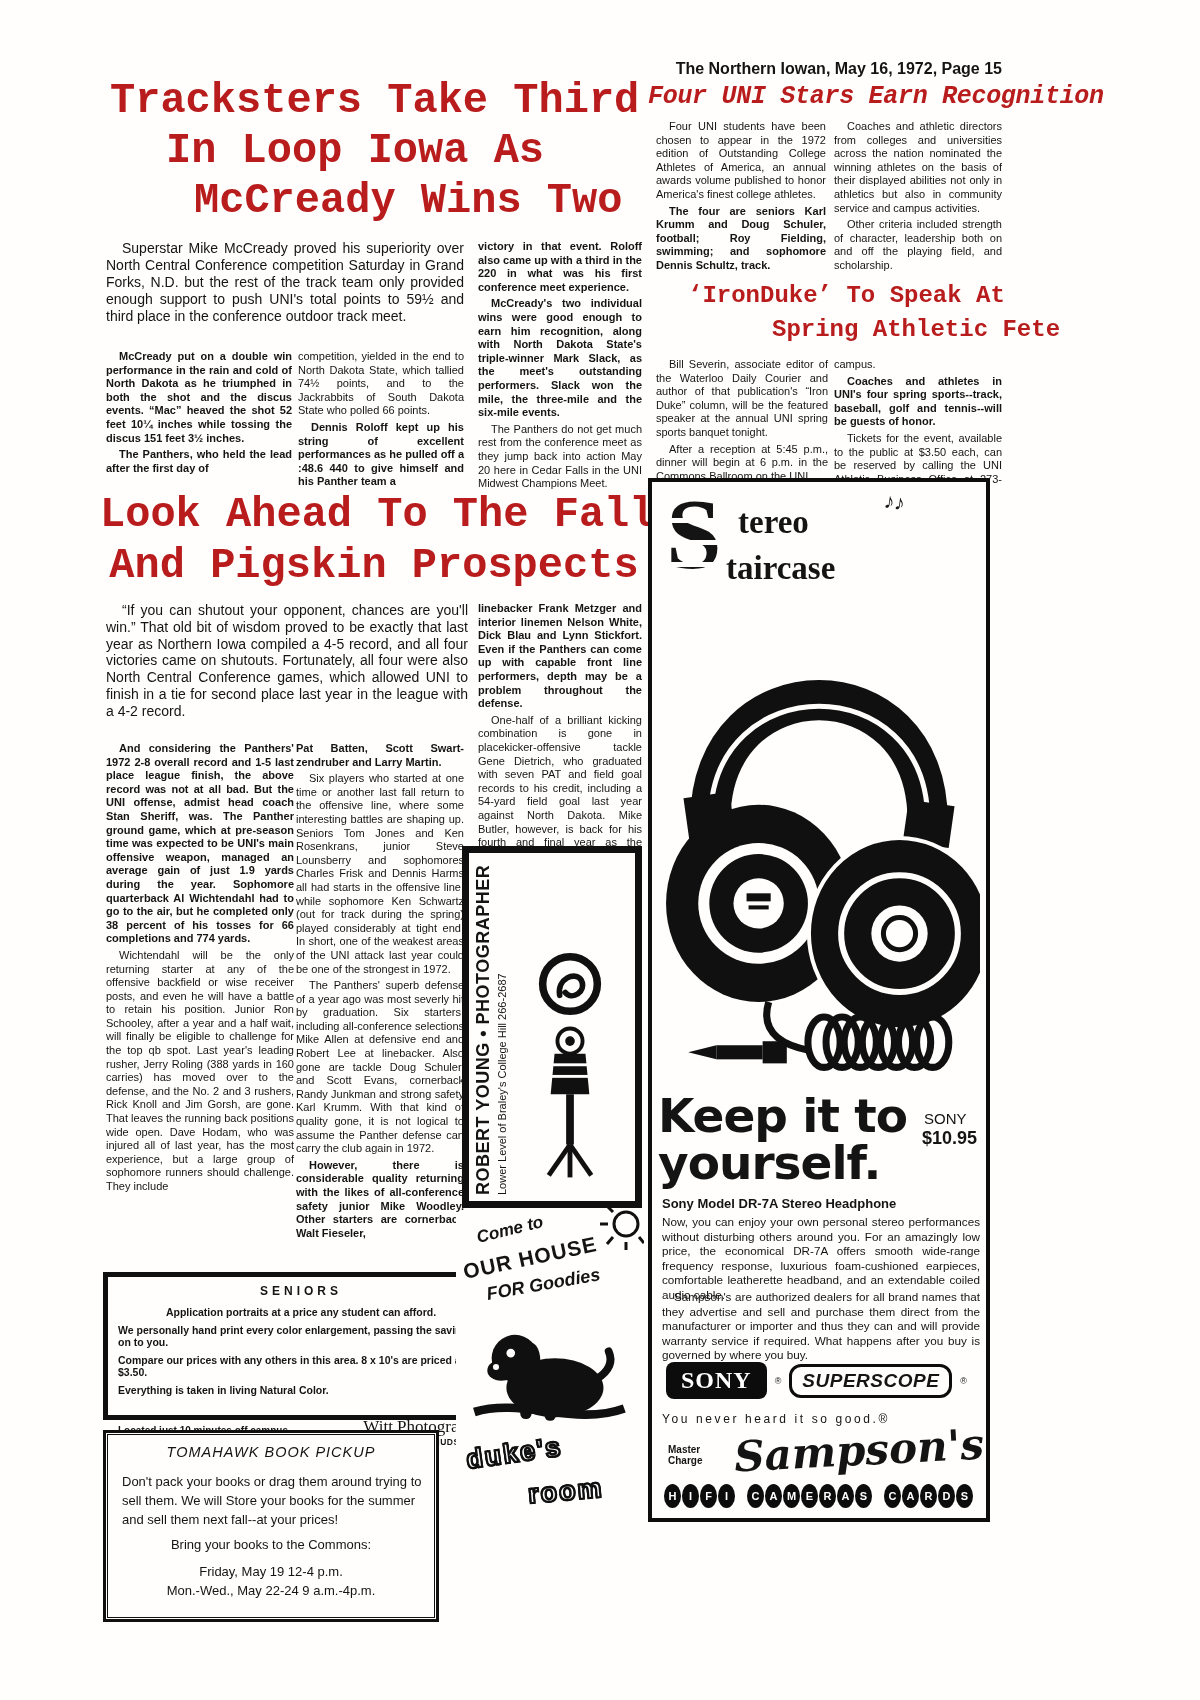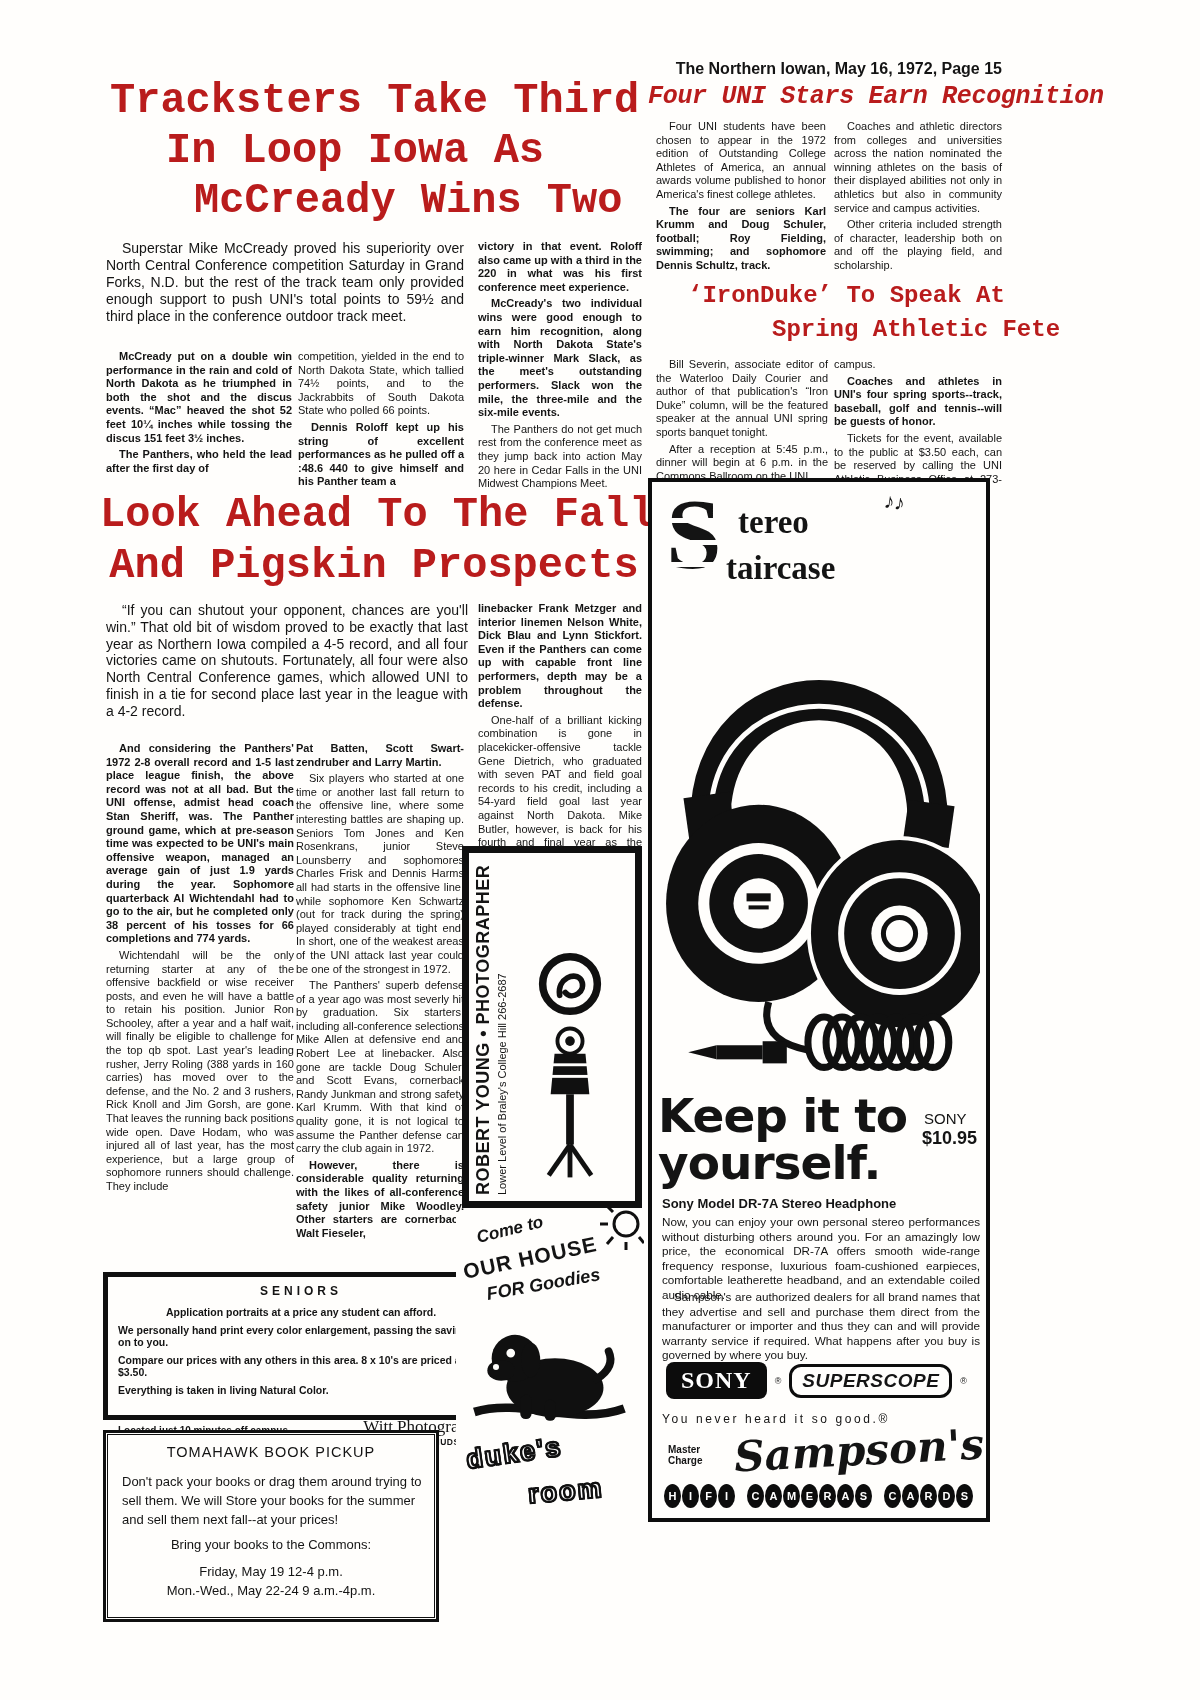--- a/index.html
+++ b/index.html
@@ -31,21 +31,21 @@
   .witt .ttl{text-align:center;letter-spacing:4px;font-size:12px;margin-bottom:8px;}
   .witt .ln{margin:0 0 6px 0;}
   .witt .c{text-align:center;}
   .witt .bottom{display:flex;justify-content:space-between;align-items:flex-end;margin-top:21px;}
   .witt .brand{font-family:"Liberation Serif",serif;font-weight:400;font-size:17px;}
   .witt .brand-sub{font-size:8.5px;font-weight:700;text-align:center;letter-spacing:0.5px;}
 
   
   .toma{border:3px solid #101010;box-shadow:inset 0 0 0 1px #fffefc, inset 0 0 0 2px #101010;
         padding:10px 14px;font-size:13px;line-height:19px;text-align:center;}
-  .toma .ttl{font-size:14.5px;letter-spacing:1px;margin-bottom:10px;}
+  .toma .ttl{font-size:14.5px;letter-spacing:1px;margin-bottom:10px;font-style:italic;}
   .toma .body{text-align:left;margin:0 0 6px 2px;}
   .toma .tms{margin-top:8px;}
 
   
   .ry{border:7px solid #101010;display:flex;padding:6px 4px;}
   .vert{writing-mode:vertical-rl;transform:rotate(180deg);white-space:nowrap;}
   .ry .big{font-size:18px;font-weight:700;letter-spacing:0.5px;height:100%;}
   .ry .small{font-size:11px;font-weight:400;height:100%;margin-left:2px;}
   .ry .art{display:flex;flex-direction:column;align-items:center;flex:1;}
 

